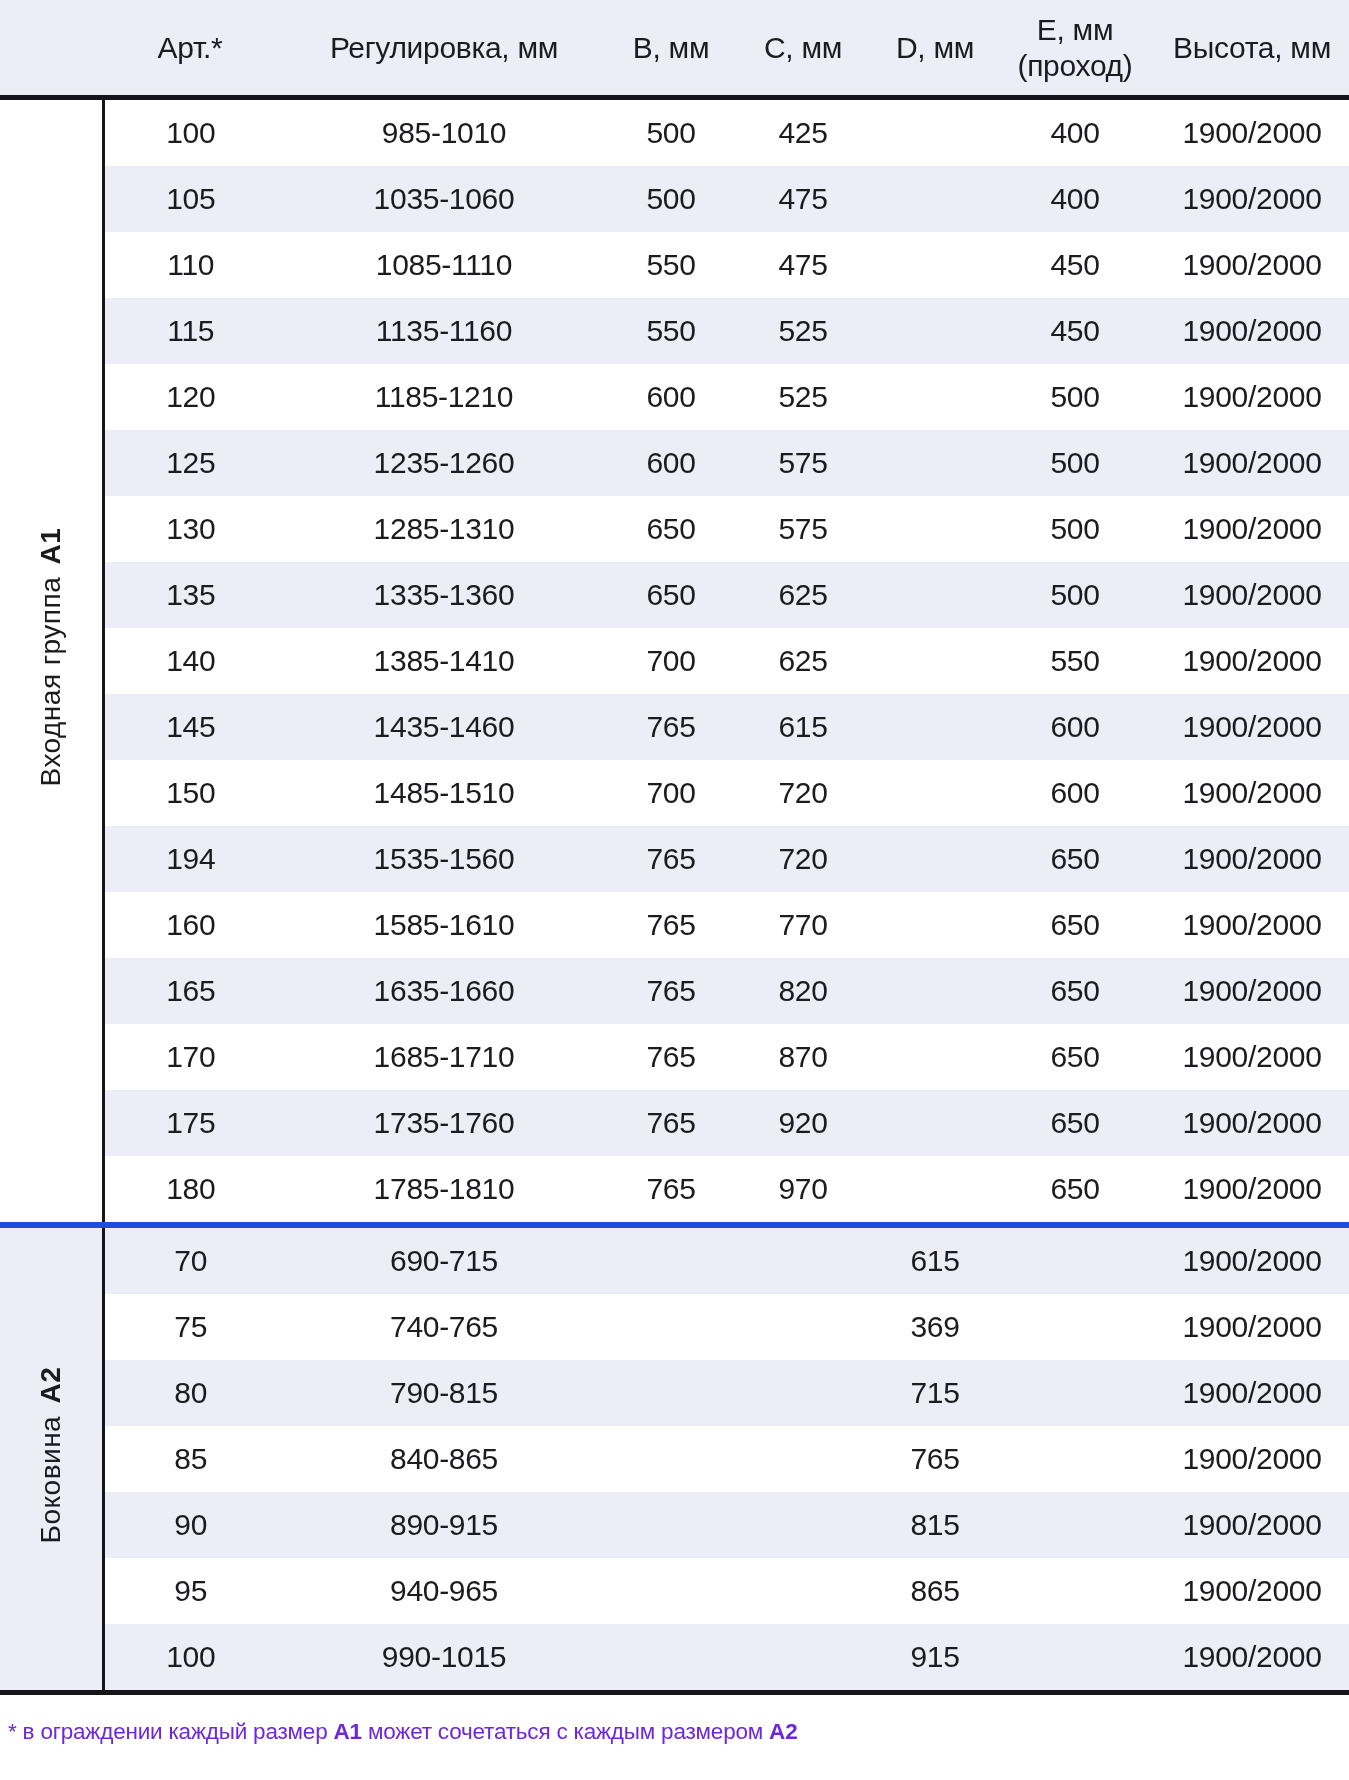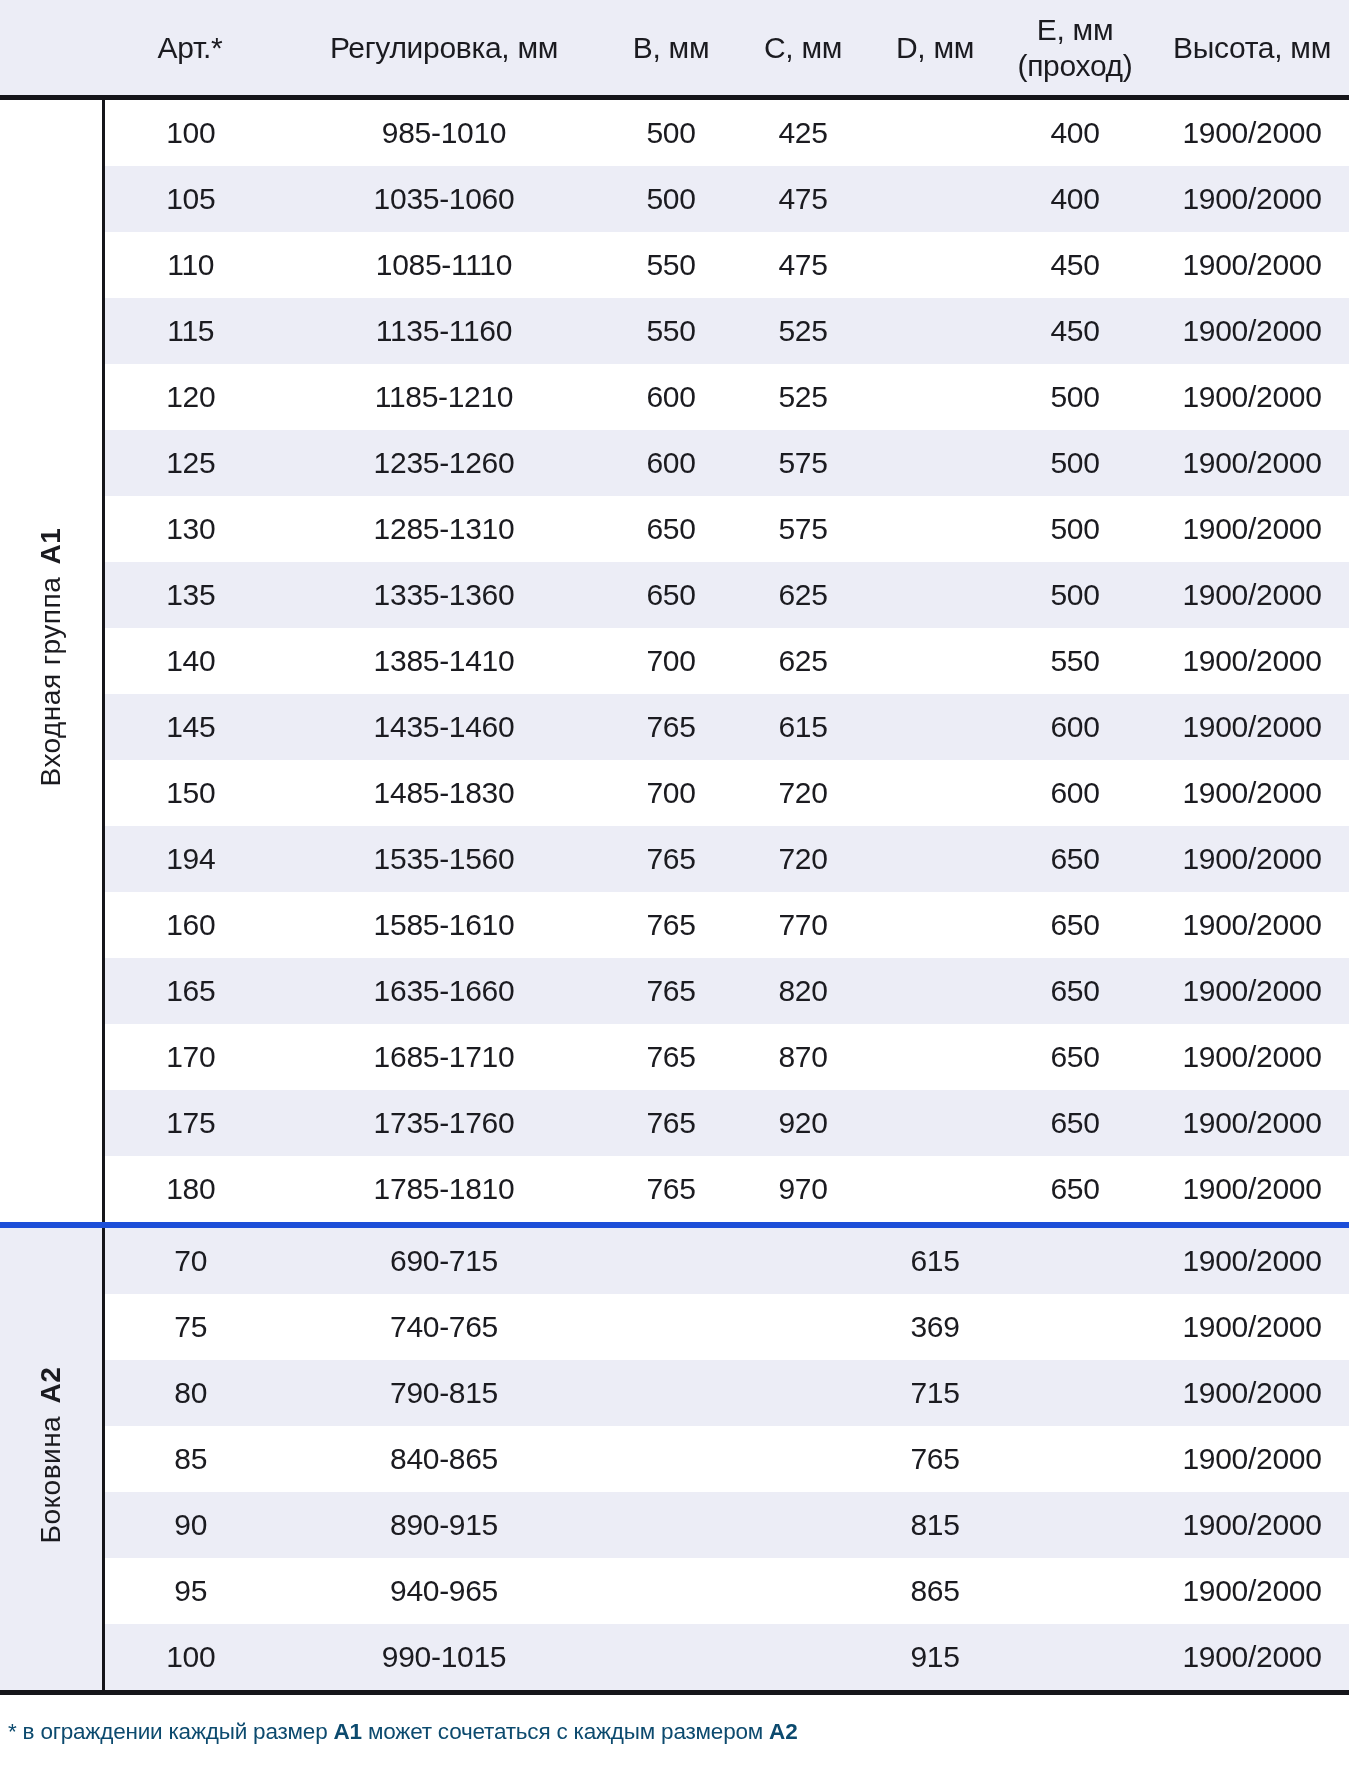--- a/index.html
+++ b/index.html
@@ -55,21 +55,21 @@
     white-space:nowrap;
     font-size:28px;
     letter-spacing:0.5px;
     line-height:1;
   }
   .vlabel b { font-weight:700; margin-inline-start:12px; }
   .footnote {
     margin:24px 0 0 8px;
     font-size:22.5px;
     letter-spacing:-0.2px;
-    color:#0c4a6e;
+    color:#6d28d9;
   }
   .footnote b { font-weight:700; }
 </style>
 </head>
 <body>
 
 <div class="page">
   <table class="spec">
     <colgroup>
       <col style="width:103px">
@@ -181,21 +181,21 @@
           <td class="data">145</td>
           <td class="data">1435-1460</td>
           <td class="data">765</td>
           <td class="data">615</td>
           <td class="data"></td>
           <td class="data">600</td>
           <td class="data">1900/2000</td>
         </tr>
         <tr>
           <td class="data">150</td>
-          <td class="data">1485-1830</td>
+          <td class="data">1485-1510</td>
           <td class="data">700</td>
           <td class="data">720</td>
           <td class="data"></td>
           <td class="data">600</td>
           <td class="data">1900/2000</td>
         </tr>
         <tr class="stripe">
           <td class="data">194</td>
           <td class="data">1535-1560</td>
           <td class="data">765</td>

